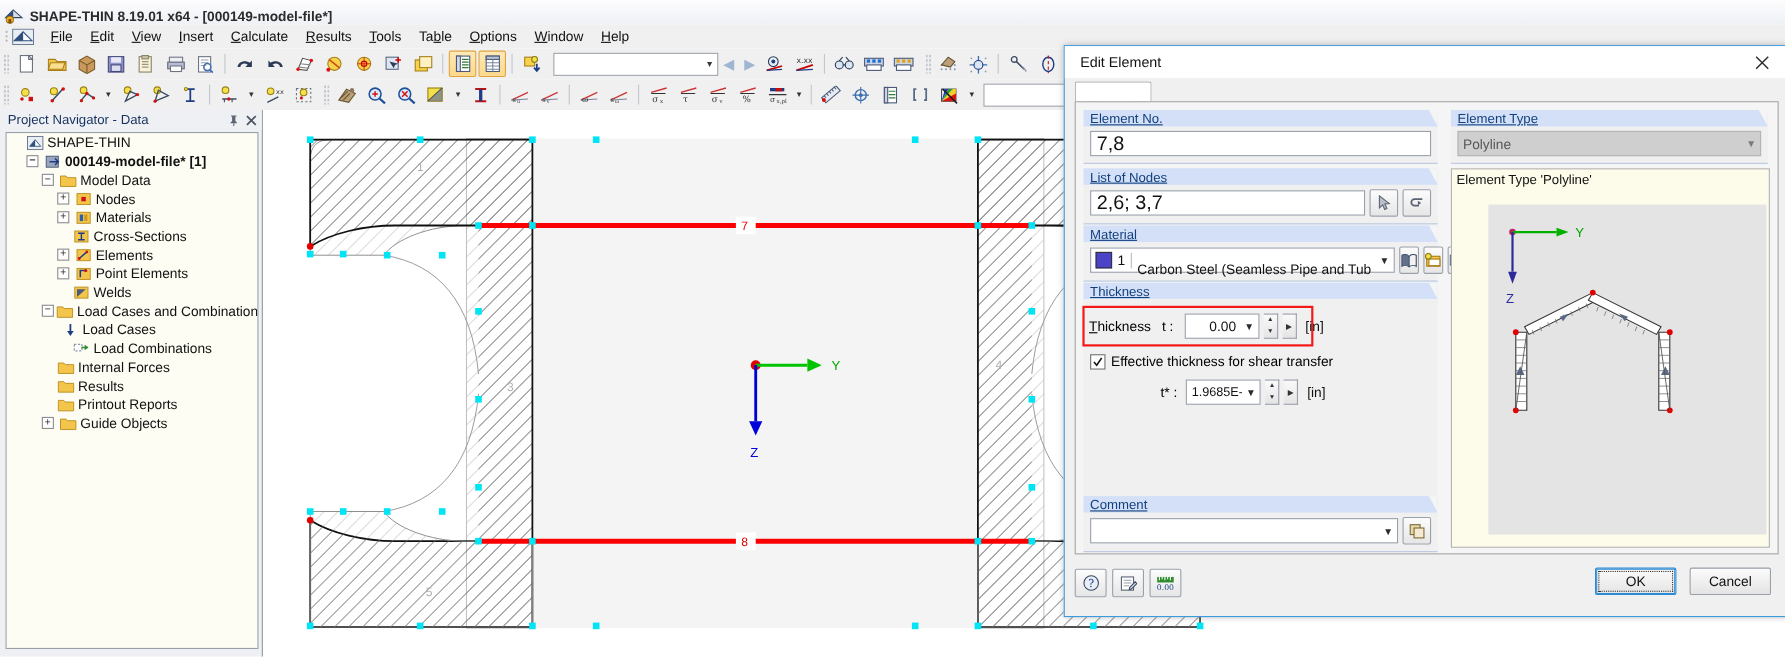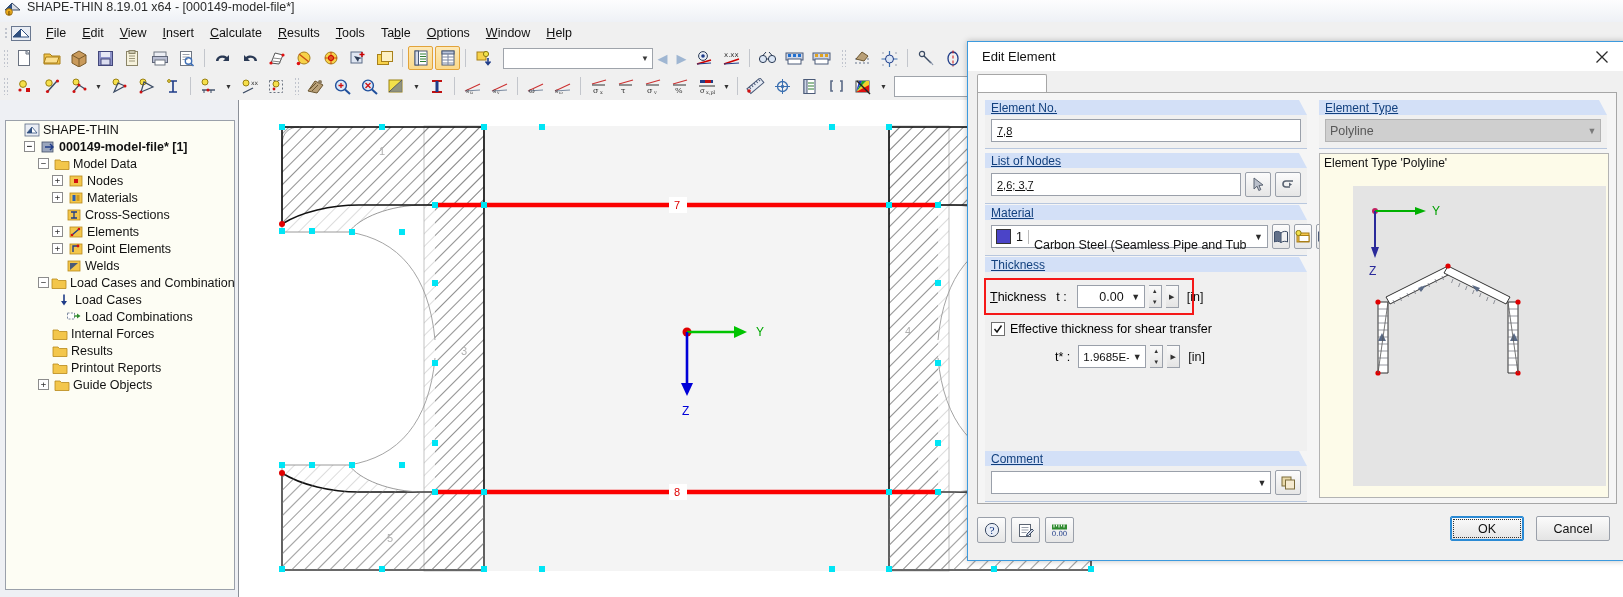--- a/index.html
+++ b/index.html
@@ -5,21 +5,21 @@
   html,body{margin:0;padding:0;}
   body{
     width:1623px;height:597px;overflow:hidden;position:relative;
     font-family:"Liberation Sans",sans-serif;font-size:12px;color:#000;
     background:#fff;
   }
   
   #titlebar{
     position:absolute;left:0;top:0;width:1623px;height:22px;
     background:linear-gradient(#fdfdfe,#eef1f6);
-    display:flex;align-items:flex-start;
+    display:flex;align-items:flex-end;font-weight:bold;
   }
   #titlebar .app-ico{width:18px;height:16px;margin-left:4px;margin-right:5px;position:relative;}
   #titlebar .title-text{font-size:12.5px;color:#2b2b2b;}
   
   #menubar{
     position:absolute;left:0;top:22px;width:1623px;height:22px;
     background:#f0f0f0;display:flex;align-items:center;
   }
   #menubar .mgrip{width:7px;height:14px;margin-left:3px;}
   #menubar .mlogo{width:20px;height:15px;margin:0 7px 0 1px;}
@@ -84,22 +84,22 @@
   #tabpane{position:absolute;left:9px;top:50px;width:638px;height:410px;
     background:#f5f5f5;border:1px solid #a6a6a6;}
   
   .grp{position:absolute;}
   .grp-hdr{height:15px;background:#d3e0f7;position:relative;}
   .grp-hdr:after{content:"";position:absolute;right:0;top:0;border-top:15px solid #f5f5f5;
     border-left:8px solid transparent;}
   .grp-hdr span{position:absolute;left:6px;top:1px;font-size:12px;color:#12407e;
     text-decoration:underline;text-decoration-color:#12407e;}
   .grp-body{background:#f0f0f0;border-bottom:1px solid #b8c7de;}
-  .fld{height:21px;background:#fff;border:1px solid #9aa0aa;display:flex;align-items:center;
-    padding:0 5px;font-size:11px;color:#111;text-decoration:underline;}
+  .fld{height:21px;background:#fff;border:1px solid #9aa0aa;display:flex;align-items:flex-start;
+    padding:0 5px;font-size:18px;color:#111;}
   .sbtn{width:24px;height:23px;background:linear-gradient(#fcfcfc,#e6e6e6);
     border:1px solid #9aa0aa;border-radius:2px;display:flex;align-items:center;justify-content:center;}
   .combo{height:21px;background:#fff;border:1px solid #9aa0aa;display:flex;align-items:center;
     font-size:12.5px;color:#111;}
   .combo .cv{flex:1;padding:0 4px;overflow:hidden;white-space:nowrap;}
   .combo .carr{width:16px;text-align:center;font-size:9px;color:#2b2b2b;}
   .spin{width:12px;height:21px;border:1px solid #9aa0aa;border-left:none;
     background:linear-gradient(#fafafa,#e4e4e4);display:flex;flex-direction:column;}
   .spin i{flex:1;display:flex;align-items:center;justify-content:center;font-size:6px;
     font-style:normal;color:#333;}
@@ -675,20 +675,35 @@
   <span class="tcombo" style="width:140px;margin-left:4px;">
     <span style="flex:1;padding-left:4px;font-size:12px;"></span>
     <span class="arr">▼</span>
   </span>
   <span class="tarrow">◀</span>
   <span class="tarrow">▶</span>
   <span class="tcombo" style="width:70px;"></span>
 </div>
 
 <div id="navigator">
+  <div id="navhdr">
+    <span>Project Navigator - Data</span>
+    <span class="sp"></span>
+    <span class="hbtn">
+      <svg width="11" height="11" viewBox="0 0 11 11">
+          <path d="M3 1h5v1H7v4l1.5 1.5V8h-6v-.5L4 6V2H3z" fill="#5b6472"></path>
+          <path d="M5.5 8v2.5" stroke="#5b6472"></path>
+        </svg>
+    </span>
+    <span class="hbtn">
+      <svg width="11" height="11" viewBox="0 0 11 11">
+          <path d="M1.5 1.5 L9.5 9.5 M9.5 1.5 L1.5 9.5" stroke="#4d5562" stroke-width="1.6"></path>
+        </svg>
+    </span>
+  </div>
   <div id="navtree">
 
   <div class="tnode" style="padding-left: 4px;">
         <span class="tspacer" style="width: 11px; height: 11px;"></span>
         <span style="width: 3px;"></span>
         <span class="ico"><svg width="16" height="14" viewBox="0 0 16 14">
             <rect x="1" y="1" width="14" height="12" fill="#e9edf4" stroke="#5a6a86" stroke-width=".8"></rect>
             <path d="M3 10 L8 4 L13 10 Z" fill="#fff" stroke="#2f4f7f" stroke-width=".8"></path>
             <path d="M3 10 L8 4 L8 10 Z" fill="#2f4f7f"></path>
           </svg></span>

